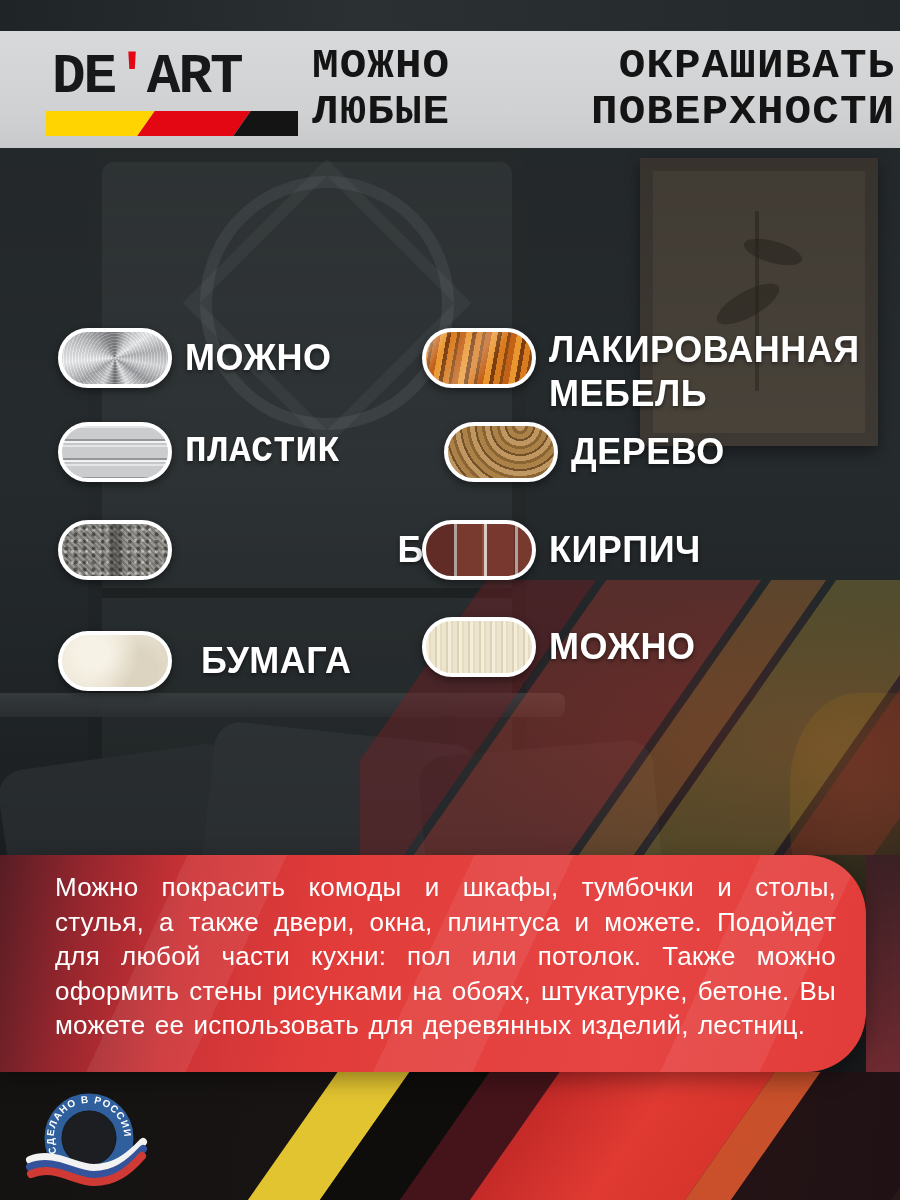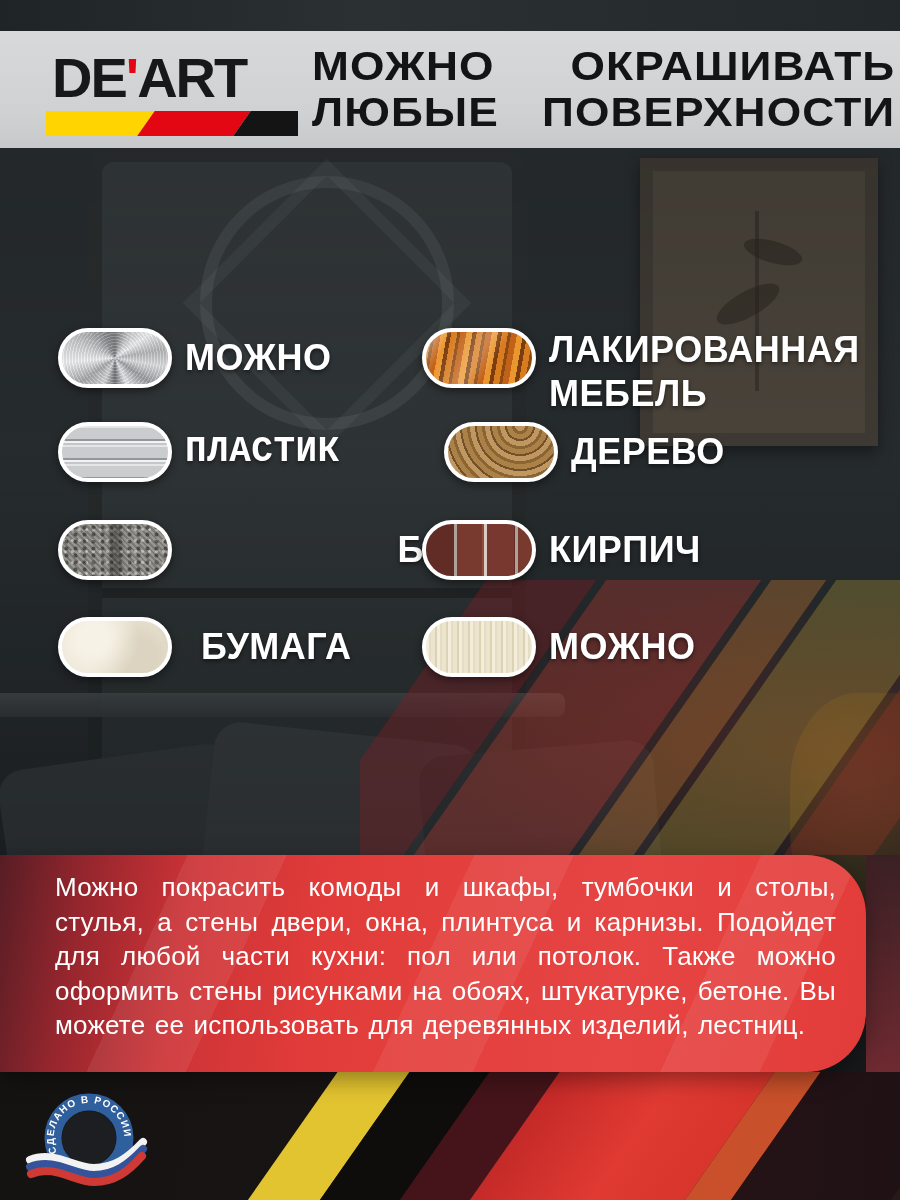--- a/index.html
+++ b/index.html
@@ -3,21 +3,21 @@
 <meta charset="utf-8">
 <style>
   html,body{margin:0;padding:0;background:#111;}
   .page{position:relative;width:900px;height:1200px;overflow:hidden;
         font-family:"Liberation Sans","DejaVu Sans",sans-serif;background:#24292c;}
 
   
   .top-strip{position:absolute;left:0;top:0;width:900px;height:31px;
              background:linear-gradient(90deg,#1f2426,#2b3033 40%,#23282a);z-index:4;}
   .header{position:absolute;left:0;top:31px;width:900px;height:117px;
-          background:linear-gradient(180deg,#d8d9db,#cfd1d3 70%,#c7c9cb);z-index:4;}
+          background:linear-gradient(180deg,#d8d9db,#cfd1d3 70%,#c7c9cb);z-index:4;font-family:Liberation Mono, monospace;}
   .brand{position:absolute;left:52px;top:14px;font-weight:700;font-size:56px;
          letter-spacing:-2px;color:#17181a;white-space:nowrap;}
   .brand .apos{color:#e30613;font-size:56px;letter-spacing:-2px;}
   .brand-stripe{position:absolute;left:46px;top:80px;width:252px;height:25px;overflow:hidden;}
   .brand-stripe span{position:absolute;top:0;bottom:0;transform:skewX(-35deg);}
   .bs-yellow{left:-18px;width:118px;background:#ffd400;}
   .bs-red{left:100px;width:96px;background:#e30613;}
   .bs-black{left:196px;width:130px;background:#141414;}
   .title{position:absolute;left:312px;top:12px;width:540px;color:#141414;
          font-weight:700;font-size:41px;line-height:46px;letter-spacing:1px;
@@ -53,21 +53,21 @@
             background:linear-gradient(180deg,rgba(0,0,0,.12),rgba(0,0,0,0) 30%,rgba(0,0,0,.25) 85%);}
 
   
   .mat-row{position:absolute;display:flex;gap:13px;align-items:center;z-index:4;}
   .row-tall{align-items:flex-start;}
   .pill{width:106px;height:52px;border:4px solid #fff;border-radius:30px;flex:0 0 auto;
         box-shadow:0 3px 8px rgba(0,0,0,.45);}
   .mat-label{color:#fff;font-weight:700;font-size:36px;line-height:44px;letter-spacing:.5px;
              text-shadow:0 2px 4px rgba(0,0,0,.5);width:340px;}
   .pos-l1{left:58px;top:328px;} .pos-l2{left:58px;top:422px;font-family:Liberation Mono, monospace;}
-  .pos-l3{left:58px;top:520px;text-align:right;} .pos-l4{left:58px;top:617px;gap:29px;}
+  .pos-l3{left:58px;top:520px;text-align:right;} .pos-l4{left:58px;top:631px;gap:29px;}
   .pos-r1{left:422px;top:328px;} .pos-r2{left:444px;top:422px;}
   .pos-r3{left:422px;top:520px;} .pos-r4{left:422px;top:617px;}
 
   .tex-metal{background:
      repeating-radial-gradient(circle at 50% 50%,rgba(255,255,255,.16) 0 1px,rgba(0,0,0,.07) 1px 3px),
      conic-gradient(from 0deg at 50% 50%,#7b7c7e 0deg,#c7c9cb 30deg,#edeff0 55deg,#b4b6b8 80deg,
        #dcdee0 100deg,#9b9da0 125deg,#e6e8e9 155deg,#6f7073 180deg,#d4d6d7 205deg,
        #a6a8aa 235deg,#eff1f2 265deg,#bec0c2 300deg,#8c8d90 335deg,#7b7c7e 360deg);}
   .tex-plastic{background:
      repeating-linear-gradient(180deg,#e3e5e7 0 2px,#caccce 2px 13px,#94979a 13px 15px,
@@ -217,21 +217,21 @@
   <div class="mat-row pos-r3">
     <div class="pill tex-brick"></div>
     <div class="mat-label">КИРПИЧ</div>
   </div>
   <div class="mat-row pos-r4">
     <div class="pill tex-ldsp"></div>
     <div class="mat-label">МОЖНО</div>
   </div>
 
   <div class="desc">
-    <div class="desc-text">Можно покрасить комоды и шкафы, тумбочки и столы, стулья, а стены двери, окна, плинтуса и карнизы. Подойдет для любой части кухни: пол или потолок. Также можно оформить стены рисунками на обоях, штукатурке, бетоне. Вы можете ее использовать для деревянных изделий, лестниц.</div>
+    <div class="desc-text">Можно покрасить комоды и шкафы, тумбочки и столы, стулья, а также двери, окна, плинтуса и можете. Подойдет для любой части кухни: пол или потолок. Также можно оформить стены рисунками на обоях, штукатурке, бетоне. Вы можете ее использовать для деревянных изделий, лестниц.</div>
   </div>
 
   <svg class="badge" viewBox="0 0 132 120">
     <circle cx="65" cy="58" r="27" fill="#1d2023" opacity="0.9"></circle>
     <circle cx="65" cy="58" r="36" fill="none" stroke="#2f5f9c" stroke-width="17"></circle>
     <defs>
       <path id="badgeArc" d="M 36 78 A 35.2 35.2 0 1 1 94 78"></path>
     </defs>
     <text font-size="10" font-weight="bold" fill="#ffffff" letter-spacing="1.2" font-family="Liberation Sans, DejaVu Sans, sans-serif">
       <textPath href="#badgeArc" startOffset="6">СДЕЛАНО В РОССИИ</textPath>

